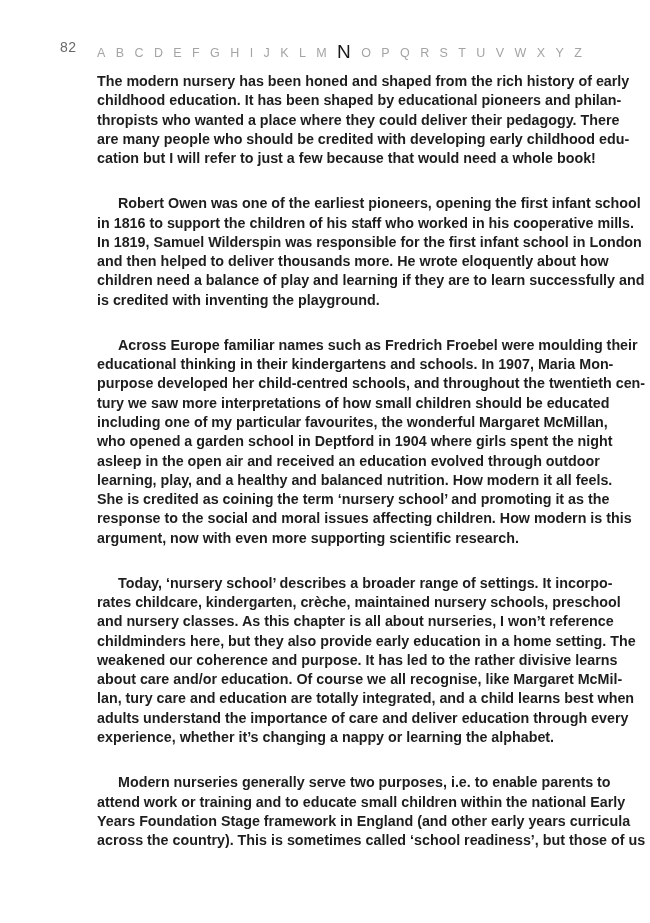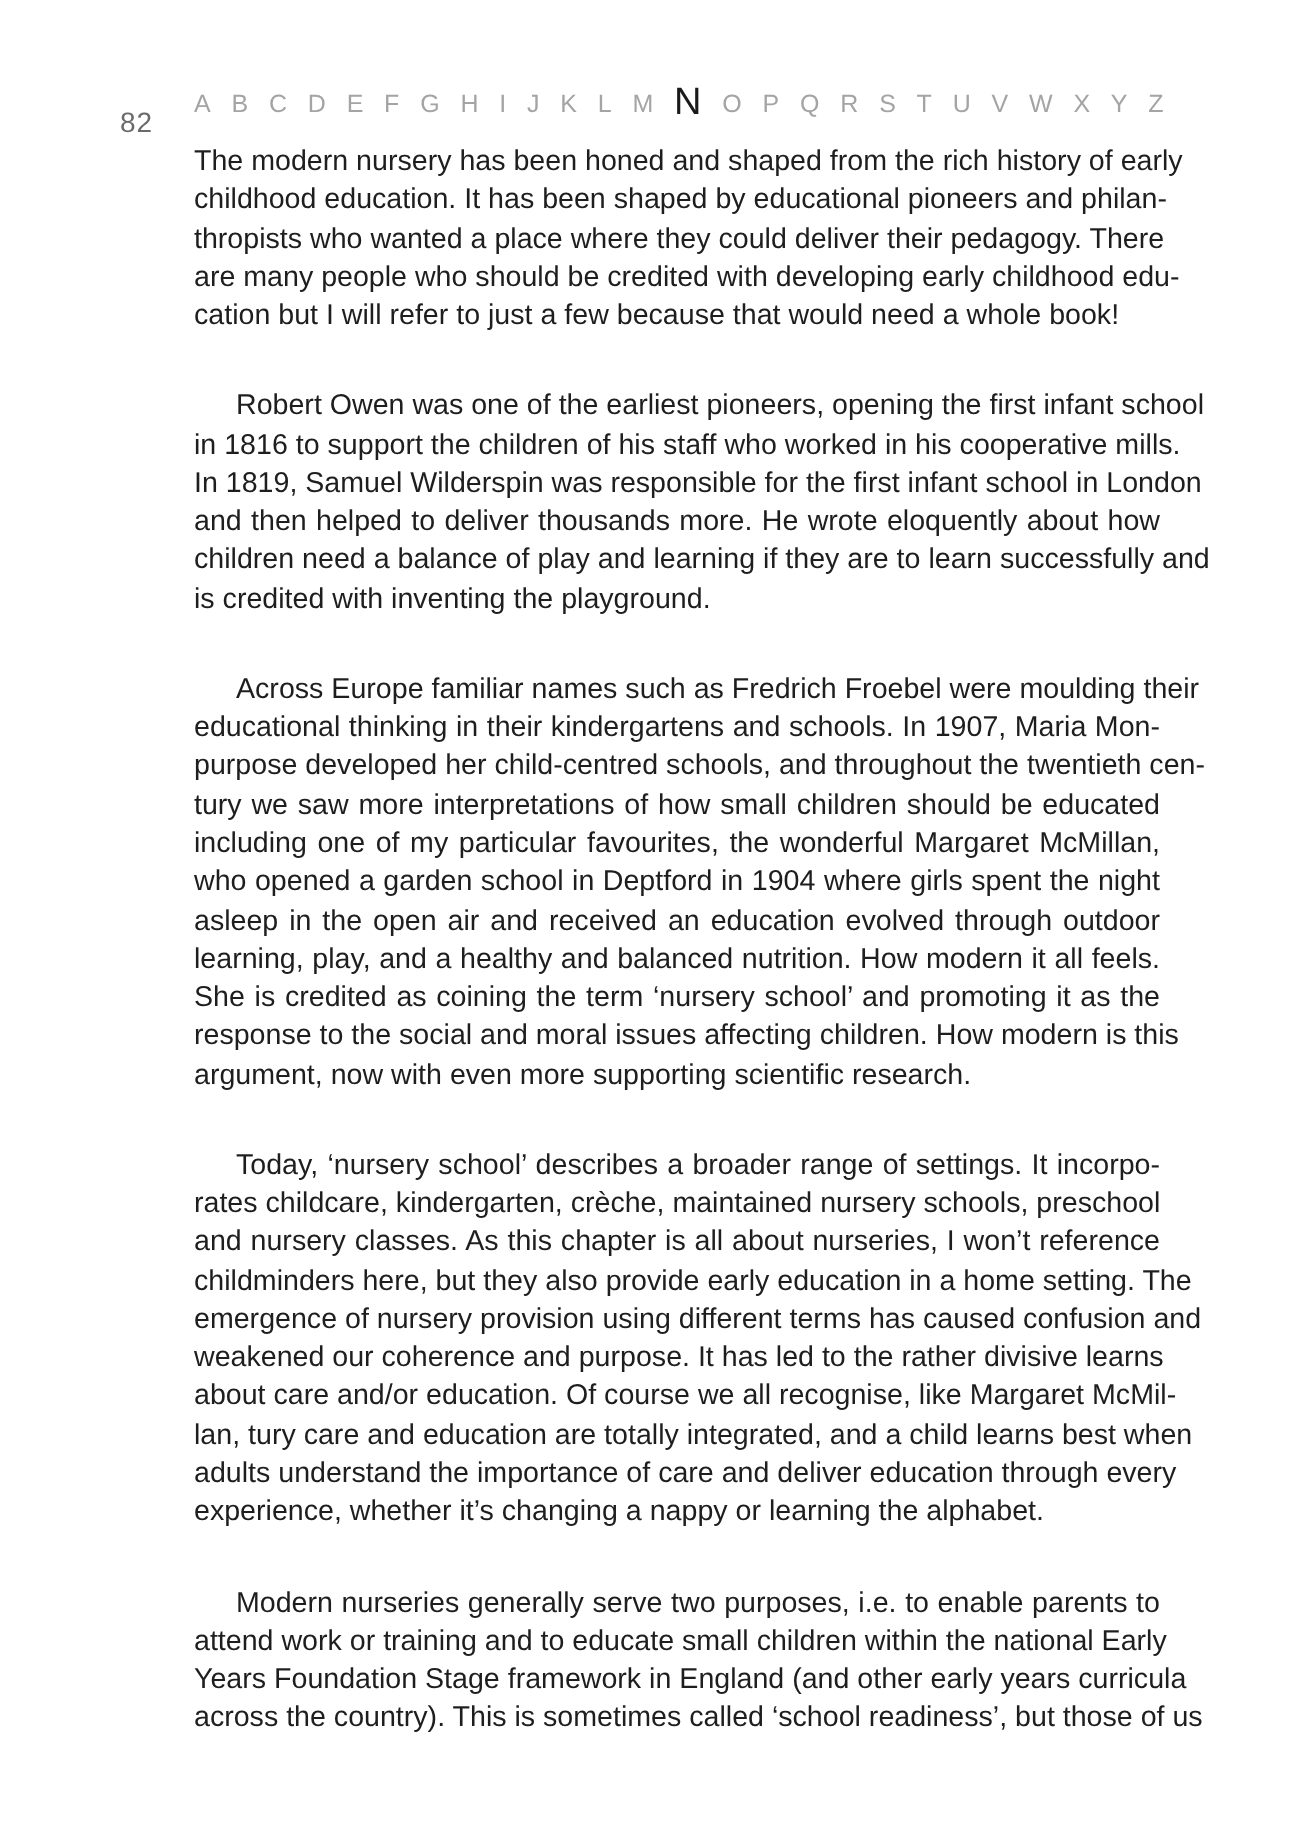--- a/index.html
+++ b/index.html
@@ -18,21 +18,21 @@
     .running-head {
       position: absolute;
       top: 38px;
       left: 0;
       width: 650px;
       height: 20px;
     }
     .page-number {
       position: absolute;
       left: 60px;
-      top: 15px;
+      top: 1px;
       font-size: 14px;
       color: #6a6a6a;
       letter-spacing: 0.5px;
     }
     .alphabet {
       position: absolute;
       left: 97px;
       top: 2px;
       width: 485px;
       display: flex;
@@ -59,20 +59,21 @@
       font-size: 14.3px;
       line-height: 19.28px;
     }
     .line {
       display: block;
       height: 19.28px;
       white-space: nowrap;
       text-align: justify;
       text-align-last: justify;
       overflow: visible;
+      font-weight: bold;
     }
     .line.last {
       text-align-last: left;
     }
     .line.indent {
       padding-left: 21px;
       margin-top: 26px;
     }
   </style>
 </head>
@@ -141,21 +142,20 @@
     <span class="line">She is credited as coining the term ‘nursery school’ and promoting it as the</span>
     <span class="line">response to the social and moral issues affecting children. How modern is this</span>
     <span class="line last">argument, now with even more supporting scientific research.</span>
   </div>
 
   <div>
     <span class="line indent">Today, ‘nursery school’ describes a broader range of settings. It incorpo-</span>
     <span class="line">rates childcare, kindergarten, crèche, maintained nursery schools, preschool</span>
     <span class="line">and nursery classes. As this chapter is all about nurseries, I won’t reference</span>
     <span class="line">childminders here, but they also provide early education in a home setting. The</span>
-    <span class="line">emergence of nursery provision using different terms has caused confusion and</span>
     <span class="line">weakened our coherence and purpose. It has led to the rather divisive learns</span>
     <span class="line">about care and/or education. Of course we all recognise, like Margaret McMil-</span>
     <span class="line">lan, tury care and education are totally integrated, and a child learns best when</span>
     <span class="line">adults understand the importance of care and deliver education through every</span>
     <span class="line last">experience, whether it’s changing a nappy or learning the alphabet.</span>
   </div>
 
   <div>
     <span class="line indent">Modern nurseries generally serve two purposes, i.e. to enable parents to</span>
     <span class="line">attend work or training and to educate small children within the national Early</span>

